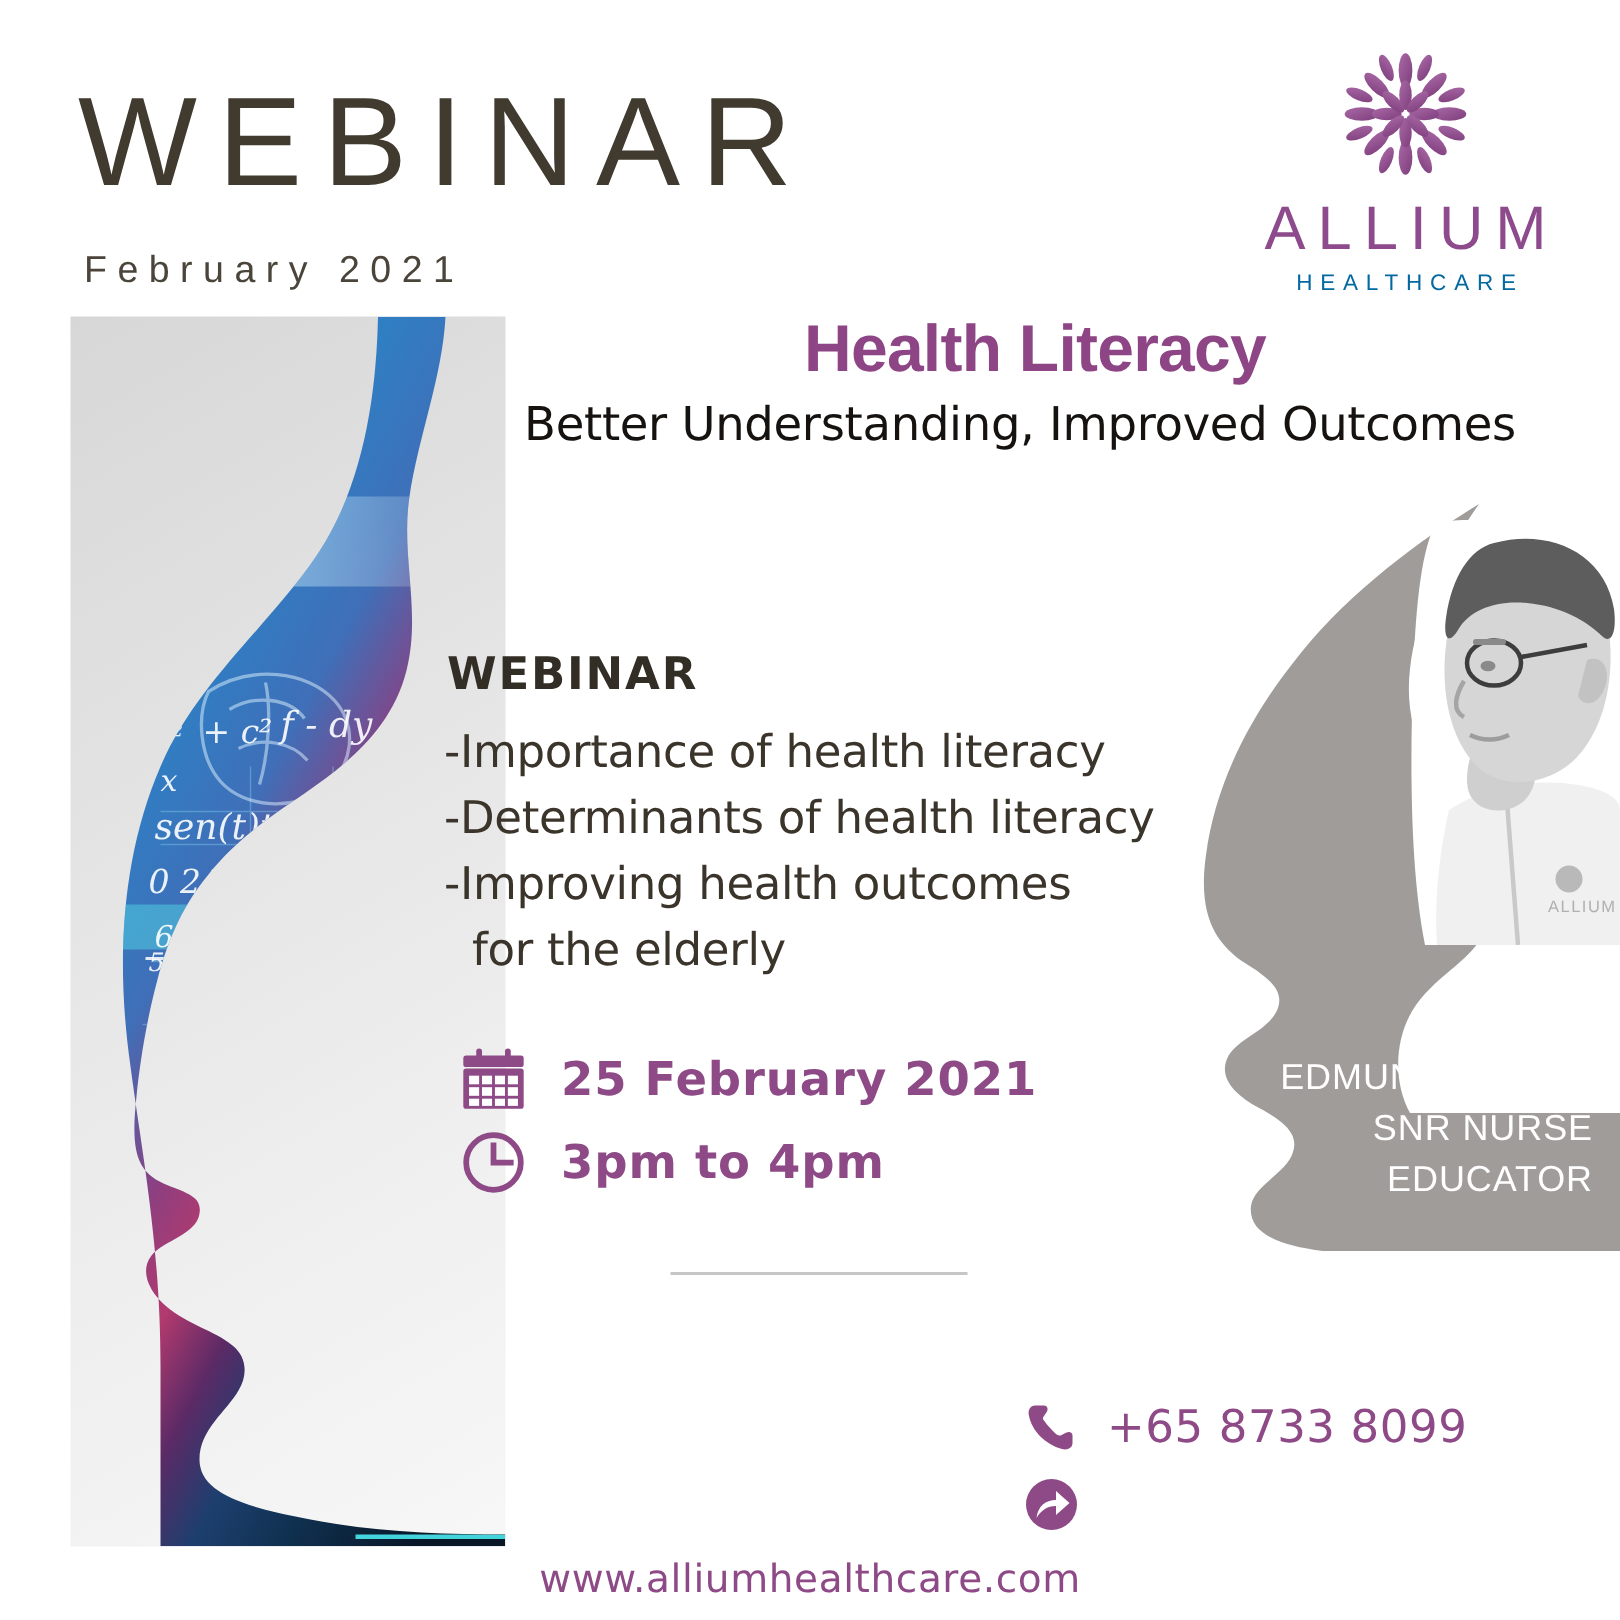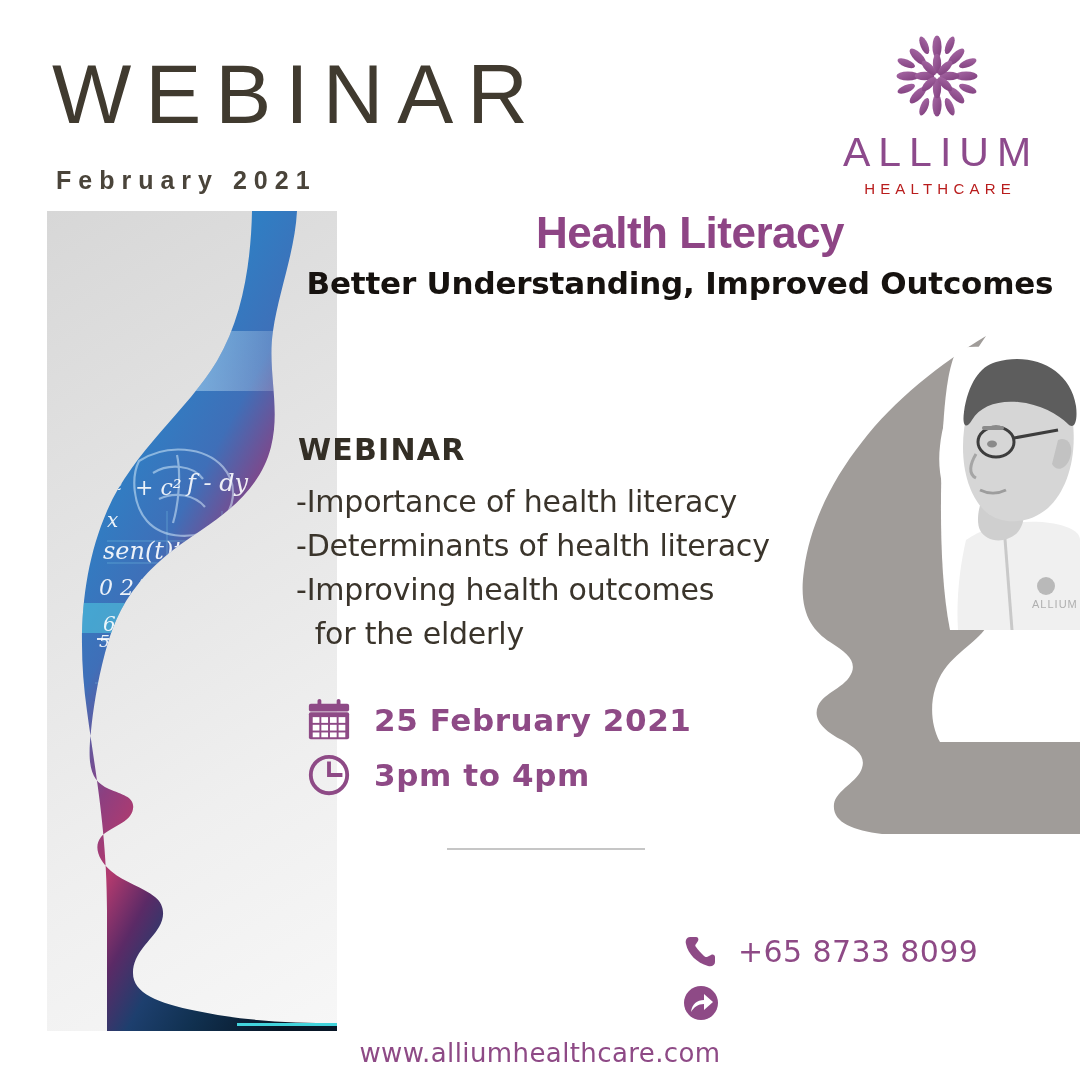--- a/index.html
+++ b/index.html
@@ -33,21 +33,21 @@
     color: #403a2f;
     line-height: 1;
     white-space: nowrap;
   }
   .webinar-date {
     position: absolute;
     left: 56px;
     top: 166px;
     font-family: "Liberation Sans", sans-serif;
     font-size: 25px;
-    font-weight: 700;
+    font-weight: 400;
     letter-spacing: 7px;
     color: #4a443a;
     white-space: nowrap;
   }
 
   
   .logo-block {
     position: absolute;
     right: 38px;
     top: 24px;
@@ -67,21 +67,21 @@
     letter-spacing: 8px;
     color: #8d4a8c;
     line-height: 1;
     padding-left: 8px;
   }
   .logo-sub {
     font-family: "Liberation Sans", sans-serif;
     font-size: 15px;
     font-weight: 400;
     letter-spacing: 5.2px;
-    color: #b91c1c;
+    color: #0369a1;
     margin-top: 7px;
     padding-left: 6px;
   }
 
   
   .head-graphic {
     position: absolute;
     left: 47px;
     top: 211px;
     width: 290px;
@@ -110,21 +110,21 @@
     color: #8e4585;
   }
   .main-sub {
     position: absolute;
     left: 300px;
     top: 265px;
     width: 760px;
     text-align: center;
     font-family: "DejaVu Sans", sans-serif;
     font-size: 31px;
-    font-weight: 700;
+    font-weight: 400;
     letter-spacing: -0.2px;
     color: #16120f;
   }
 
   
   .insights-head {
     position: absolute;
     left: 298px;
     top: 432px;
     font-family: "DejaVu Sans", sans-serif;
@@ -531,20 +531,25 @@
         </g>
         <path d="M186,124 C180,134 178,144 186,148" stroke="#a5a5a5" stroke-width="3" fill="none"></path>
         <path d="M190,160 C198,164 208,164 216,160" stroke="#9d9d9d" stroke-width="3" fill="none"></path>
 
         <g fill="#b9b9b9">
           <circle cx="256" cy="256" r="9"></circle>
         </g>
         <text x="242" y="278" fill="#b0b0b0" font-family="Liberation Sans, sans-serif" font-size="11" letter-spacing="1">ALLIUM</text>
       </g>
     </svg>
+    <div class="speaker-caption">
+      <div>EDMUND CHONG</div>
+      <div>SNR NURSE</div>
+      <div>EDUCATOR</div>
+    </div>
   </div>
 
   <div class="reg-block">
     <div class="reg-row">
       <svg class="reg-icon" viewBox="0 0 38 38">
         <path d="M8,5 C5,5 3,8 4,12 C6,22 15,31 26,34 C30,35 33,33 33,30
                  L33,25 C33,23 31,22 29,23 L25,25 C24,25 23,25 22,24
                  C19,21 16,18 14,15 C13,14 13,13 14,12 L16,9
                  C17,7 16,5 14,5 Z" fill="#8e4a86"></path>
       </svg>

